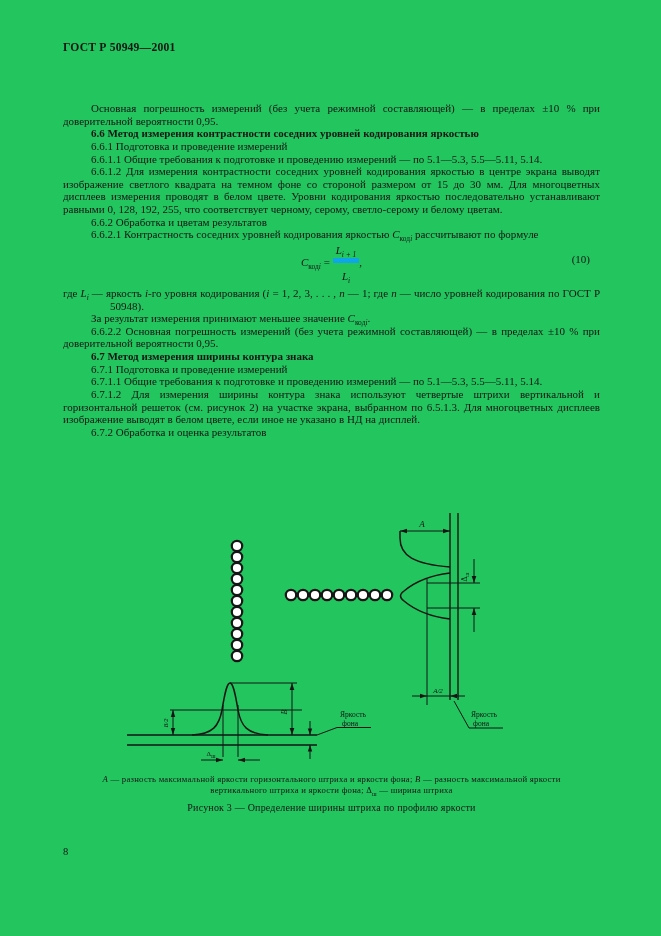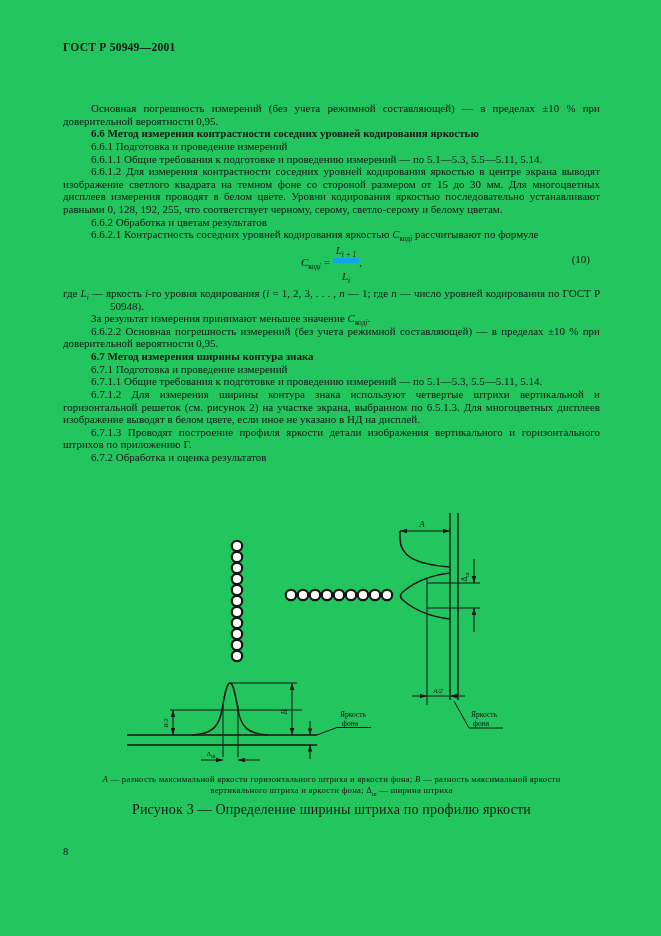--- a/index.html
+++ b/index.html
@@ -13,21 +13,21 @@
   .it{font-style:italic;}
   sub{font-size:68%;line-height:0;}
   sub.it,sub .it{font-style:italic;}
   .formula-row{position:relative;text-align:center;margin:3px 8px 4px;line-height:13px;}
   .frac{display:inline-block;vertical-align:middle;text-align:center;}
   .frac .num{display:block;border-bottom:5px solid #0ea5e9;padding:0 3px 1px;}
   .frac .den{display:block;padding-top:7px;}
   .eqnum{position:absolute;right:2px;top:9px;text-align:right;}
   .figure-wrap{position:absolute;left:70px;top:513px;width:530px;height:258px;}
   .caption{position:absolute;left:95px;top:774px;width:473px;font-size:8.7px;line-height:11px;text-align:center;letter-spacing:.25px;}
-  .fig-title{position:absolute;left:63px;top:802px;width:537px;font-size:14px;text-align:center;letter-spacing:.2px;}
+  .fig-title{position:absolute;left:63px;top:802px;width:537px;font-size:10px;text-align:center;letter-spacing:.2px;}
   .page-num{position:absolute;left:63px;top:846px;font-size:10.5px;}
   svg text{font-family:"Liberation Serif","DejaVu Serif",serif;fill:#151515;}
 </style>
 </head>
 <body>
 
 <div class="page">
 
   <div class="header">ГОСТ Р 50949—2001</div>
 
@@ -45,21 +45,20 @@
       <span class="eqnum">(10)</span>
     </div>
 
     <p class="where"><span>где </span><span class="it">L</span><sub class="it">i</sub><span> —  яркость </span><span class="it">i</span><span>-го уровня кодирования (</span><span class="it">i</span><span> = 1, 2, 3, . . . , </span><span class="it">n</span><span> — 1; где </span><span class="it">n</span><span> — число уровней кодирования по ГОСТ Р 50948).</span></p>
     <p><span>За результат измерения принимают меньшее значение </span><span class="it">C</span><sub>код</sub><sub class="it">i</sub><span>.</span></p>
     <p><span>6.6.2.2 Основная погрешность измерений (без учета режимной составляющей) — в пределах ±10 % при доверительной вероятности 0,95.</span></p>
     <p class="bold"><span>6.7 Метод измерения ширины контура знака</span></p>
     <p><span>6.7.1 Подготовка и проведение измерений</span></p>
     <p><span>6.7.1.1 Общие требования к подготовке и проведению измерений — по 5.1—5.3, 5.5—5.11, 5.14.</span></p>
     <p><span>6.7.1.2 Для измерения ширины контура знака используют четвертые штрихи вертикальной и горизонтальной решеток (см. рисунок 2) на участке экрана, выбранном по 6.5.1.3. Для многоцветных дисплеев изображение выводят в белом цвете, если иное не указано в НД на дисплей.</span></p>
-    <p><span>6.7.1.3 Проводят построение профиля яркости детали изображения вертикального и горизонтального штрихов по приложению Г.</span></p>
     <p><span>6.7.2 Обработка и оценка результатов</span></p>
   </div>
 
   <div class="figure-wrap">
     <svg width="530" height="258" viewBox="0 0 530 258">
 
       <g fill="#ffffff" stroke="#151515" stroke-width="2.2">
         <circle cx="167" cy="33" r="5.2"></circle>
           <circle cx="167" cy="44" r="5.2"></circle>
           <circle cx="167" cy="55" r="5.2"></circle>

